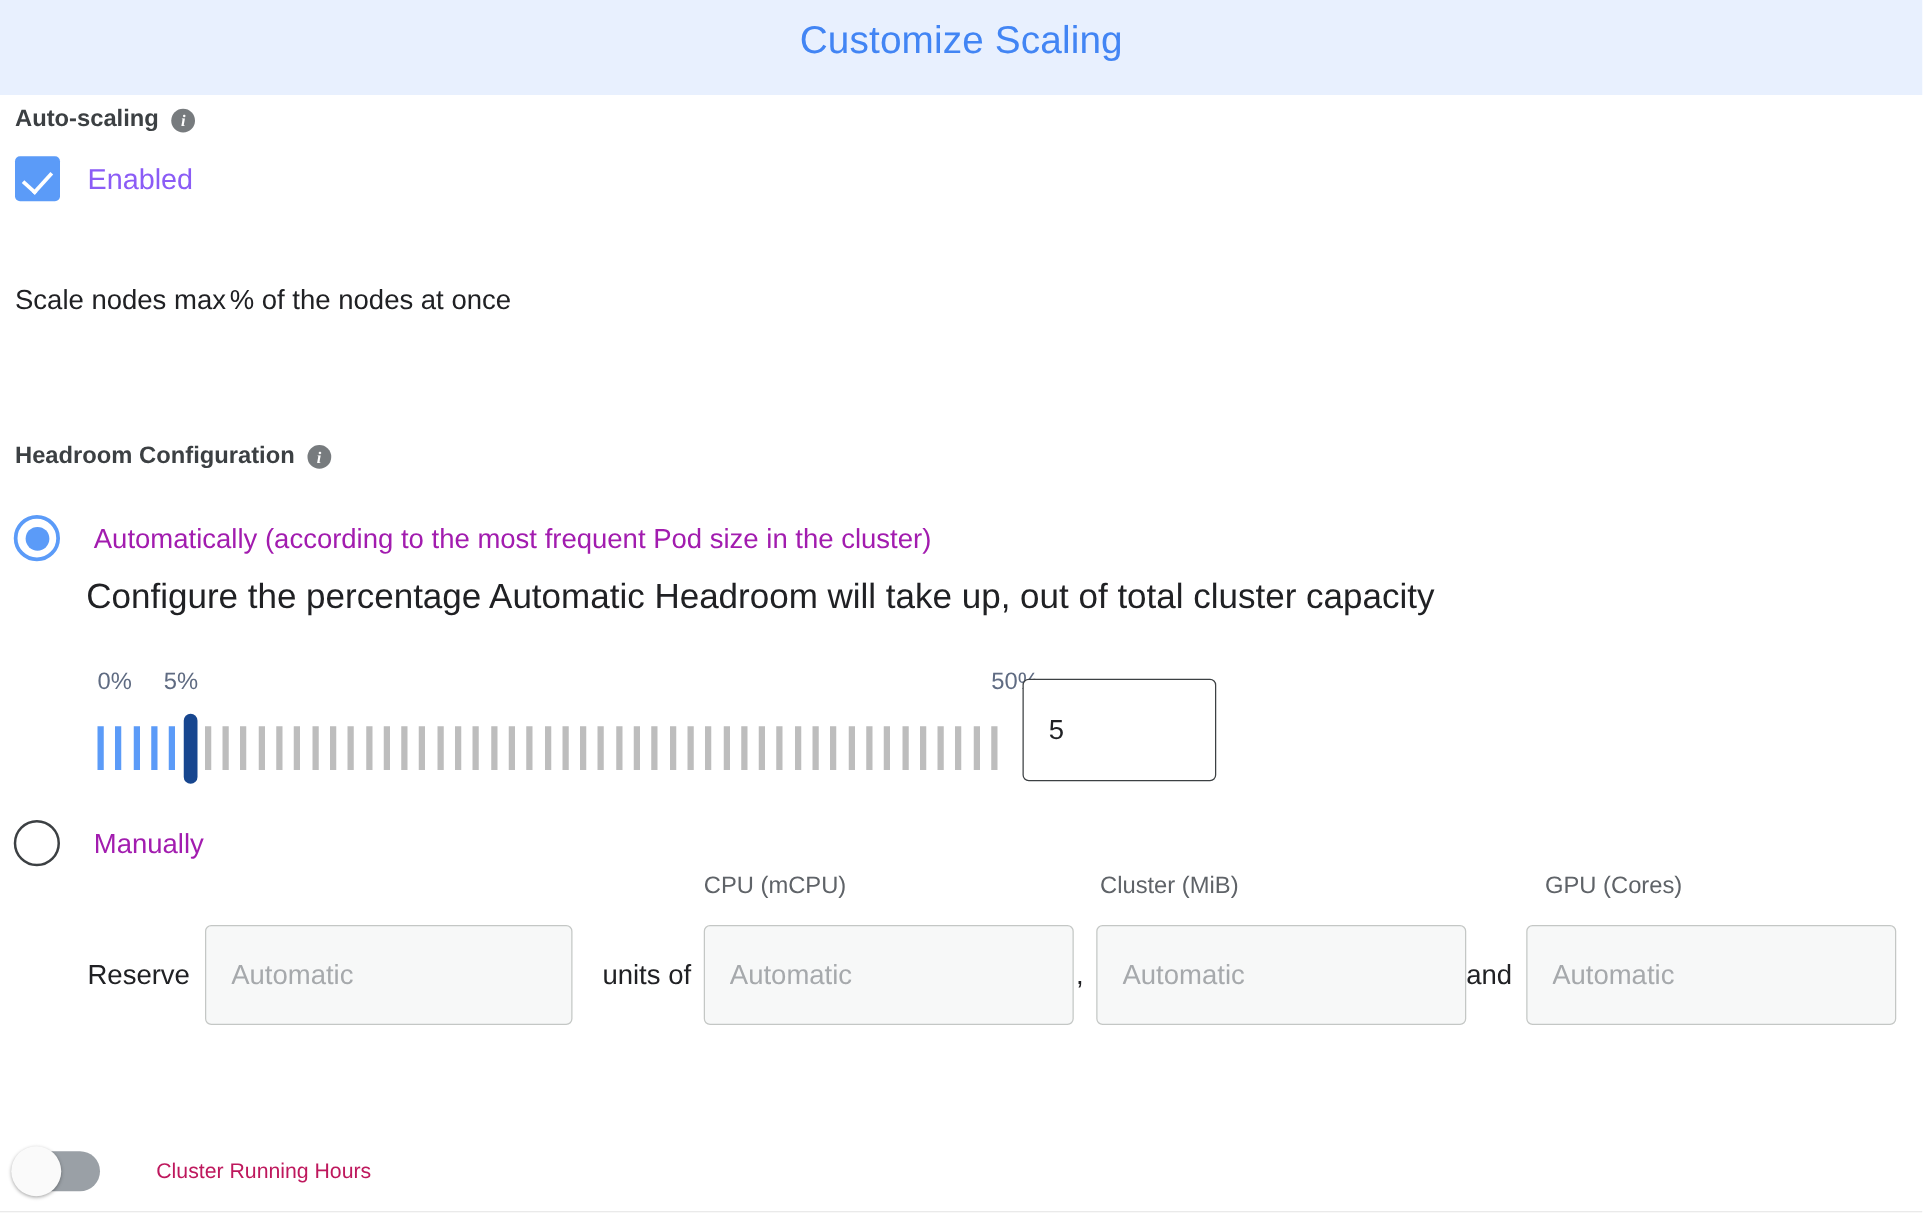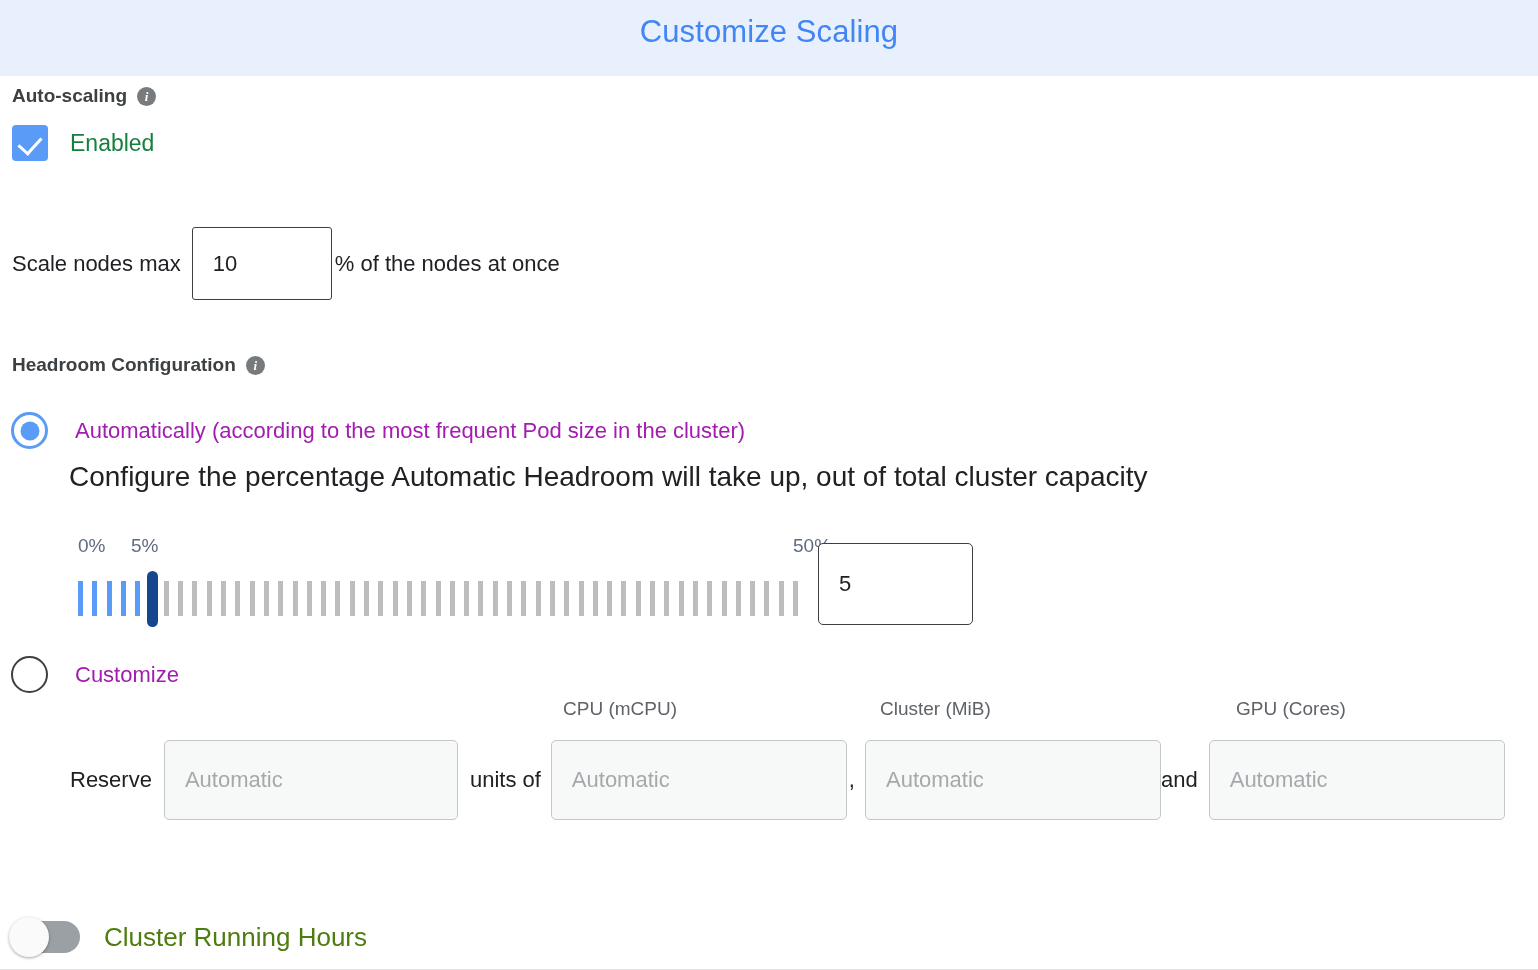--- a/index.html
+++ b/index.html
@@ -86,21 +86,21 @@
     left: 11px;
     top: 7px;
     width: 11px;
     height: 19px;
     border: solid #ffffff;
     border-width: 0 3.5px 3.5px 0;
     transform: rotate(42deg);
   }
   .checkbox-label {
     font-size: 23px;
-    color: #15803d;
+    color: #8b5cf6;
   }
 
   
   .scale-row {
     position: absolute;
     left: 12px;
     top: 227px;
     display: flex;
     align-items: center;
   }
@@ -288,21 +288,21 @@
     padding: 0 20px;
     outline: none;
   }
   .auto-input::placeholder { color: #a6a9ac; }
   .in-units  { width: 294px; margin-left: 12px; }
   .in-cpu    { width: 296px; margin-left: 10px; }
   .in-mem    { width: 296px; margin-left: 10px; }
   .in-gpu    { width: 296px; margin-left: 11px; }
   .sep-comma { margin-left: 2px; }
   .sep-and   { }
-  .lbl-units { margin-left: 12px; }
+  .lbl-units { margin-left: 24px; }
   .toggle-row {
     position: absolute;
     left: 12px;
     top: 921px;
     display: flex;
     align-items: center;
     gap: 24px;
   }
   .toggle {
     width: 68px;
@@ -317,22 +317,23 @@
     position: absolute;
     left: -3px;
     top: -4px;
     width: 40px;
     height: 40px;
     border-radius: 50%;
     background: #fafafa;
     box-shadow: 0 1px 3px rgba(0,0,0,0.35);
   }
   .toggle-label {
-    font-size: 26px;
-    color: #4d7c0f;
+    font-size: 17px;
+    color: #be185d;
+    margin-left: 21px;
   }
   .bottom-rule {
     position: absolute;
     left: 0;
     top: 969px;
     width: 100%;
     height: 1px;
     background: #e3e3e3;
   }
 </style>
@@ -348,21 +349,20 @@
   <span class="info-icon">i</span>
 </div>
 
 <div class="checkbox-row">
   <span class="checkbox"></span>
   <span class="checkbox-label">Enabled</span>
 </div>
 
 <div class="scale-row">
   <span class="scale-text">Scale nodes max</span>
-  <input class="scale-input" type="text" value="10" style="">
   <span class="scale-suffix">% of the nodes at once</span>
 </div>
 
 <div class="section-label headroom-label">
   <span>Headroom Configuration</span>
   <span class="info-icon">i</span>
 </div>
 
 <div class="radio-row-auto">
   <span class="radio checked"></span>
@@ -428,21 +428,21 @@
       <span class="tick" style="left: 686.4px;"></span>
       <span class="tick" style="left: 700.7px;"></span>
       <span class="tick" style="left: 715px;"></span>
       <span class="slider-thumb" style="left: 68.5px;"></span>
     </div>
 </div>
 <input class="slider-value-input" type="text" value="5" style="">
 
 <div class="radio-row-manual">
   <span class="radio unchecked"></span>
-  <span class="radio-text">Customize</span>
+  <span class="radio-text">Manually</span>
 </div>
 
 <div class="reserve-headers">
   <span class="field-header fh-cpu">CPU (mCPU)</span>
   <span class="field-header fh-mem">Cluster (MiB)</span>
   <span class="field-header fh-gpu">GPU (Cores)</span>
 </div>
 
 <div class="reserve-row">
   <span class="conj">Reserve</span>

